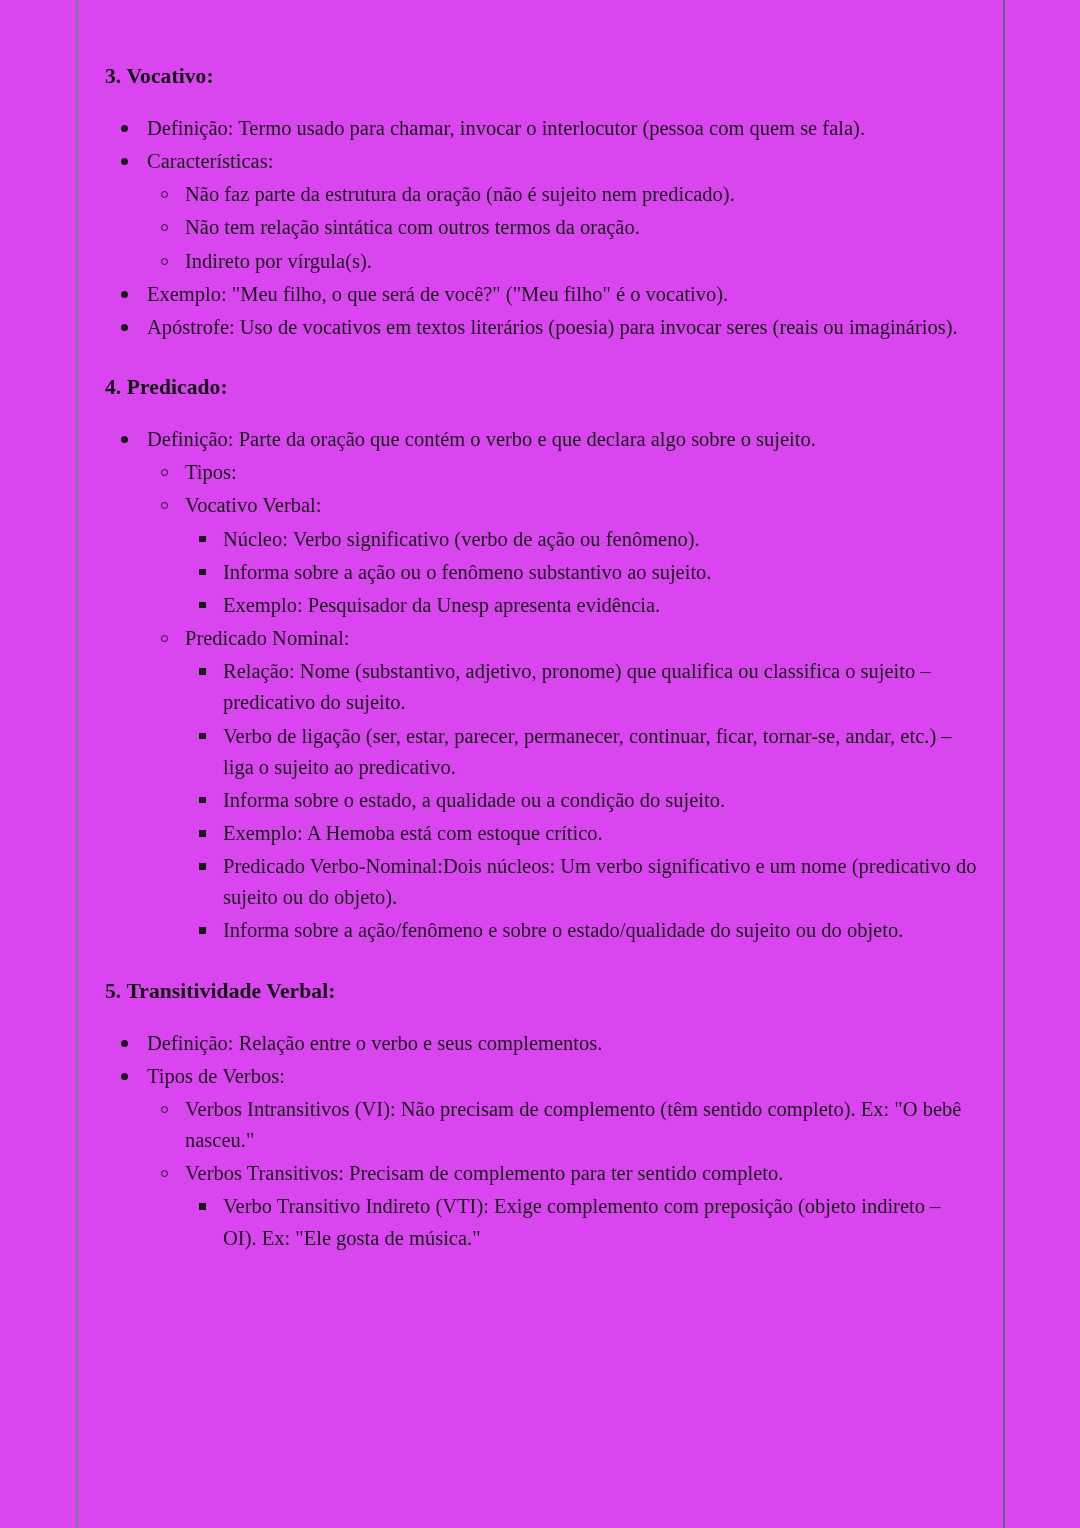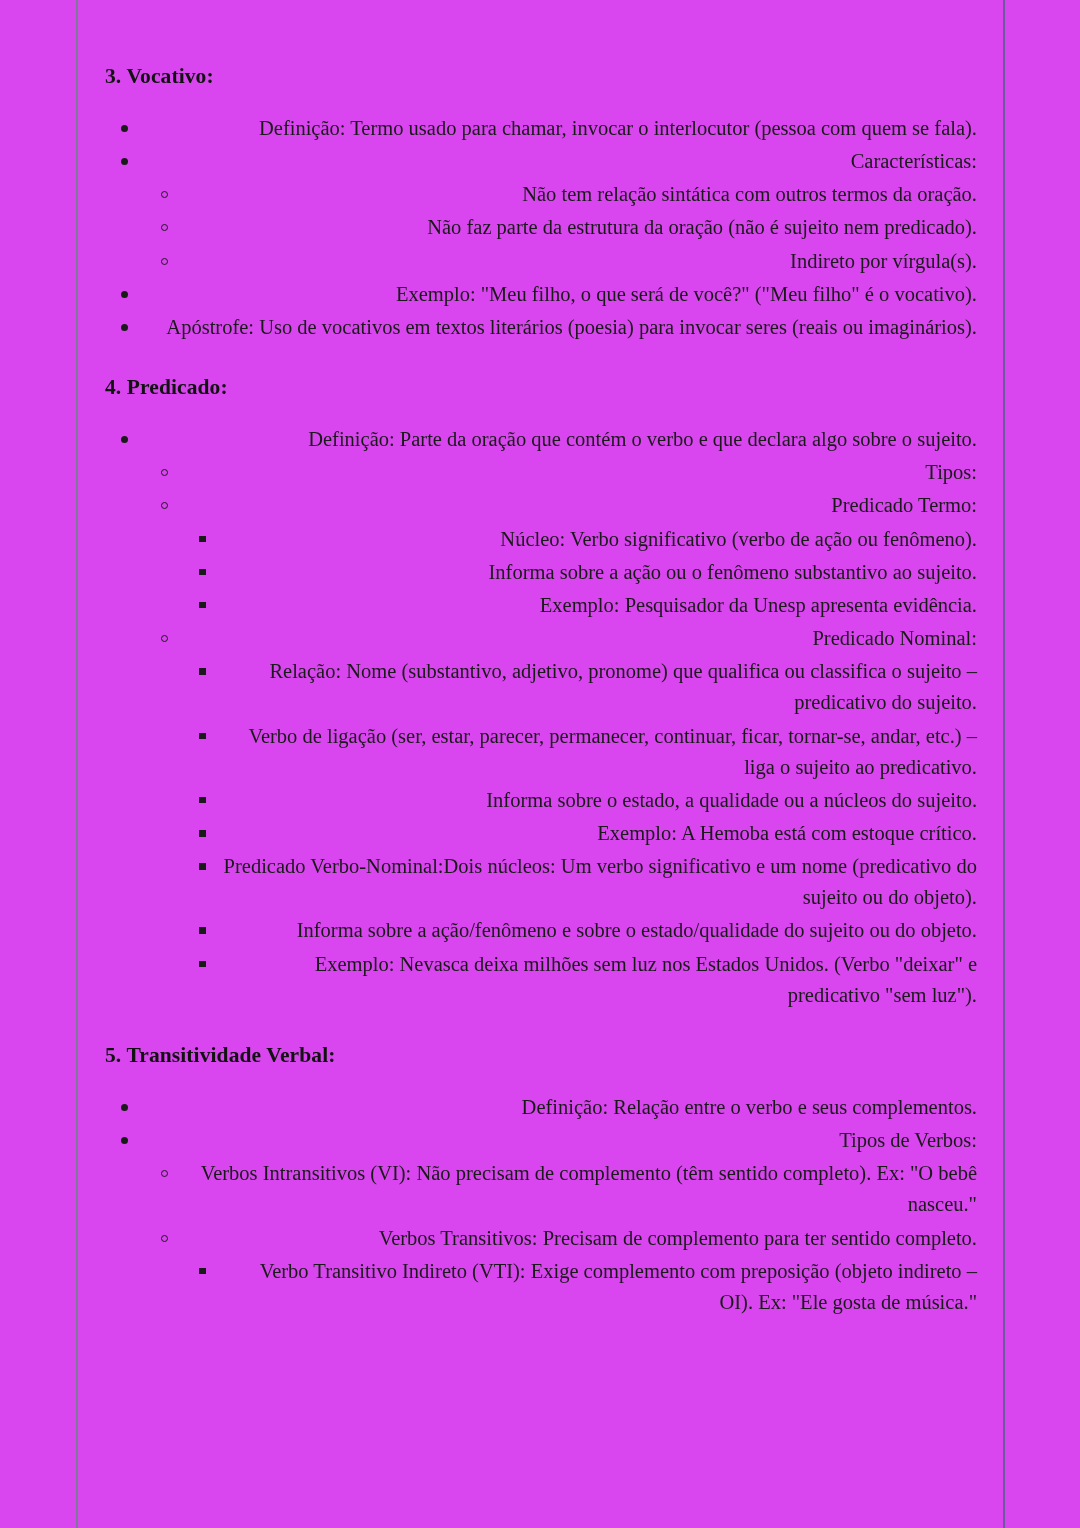--- a/index.html
+++ b/index.html
@@ -66,21 +66,20 @@
     list-style: none;
     margin: 0;
     padding: 0;
   }
 
   li {
     position: relative;
     font-size: 20.5px;
     line-height: 1.52;
     color: #1a1a1a;
-    text-align: right;
   }
 
   
   ul.lvl1 > li {
     padding-left: 42px;
     margin-bottom: 2px;
   }
   ul.lvl1 > li > .marker {
     position: absolute;
     left: 16px;
@@ -150,25 +149,25 @@
           <li>
             <span class="marker"></span>
             <span class="li-text">Definição: Termo usado para chamar, invocar o interlocutor (pessoa com quem se fala).</span>
           </li>
           <li>
             <span class="marker"></span>
             <span class="li-text">Características:</span>
             <ul class="lvl2">
               <li>
                 <span class="marker"></span>
+                <span class="li-text">Não faz parte da estrutura da oração (não é sujeito nem predicado).</span>
+              </li>
+              <li>
+                <span class="marker"></span>
                 <span class="li-text">Não tem relação sintática com outros termos da oração.</span>
-              </li>
-              <li>
-                <span class="marker"></span>
-                <span class="li-text">Não faz parte da estrutura da oração (não é sujeito nem predicado).</span>
               </li>
               <li>
                 <span class="marker"></span>
                 <span class="li-text">Indireto por vírgula(s).</span>
               </li>
             </ul>
           </li>
           <li>
             <span class="marker"></span>
             <span class="li-text">Exemplo: "Meu filho, o que será de você?" ("Meu filho" é o vocativo).</span>
@@ -185,21 +184,21 @@
           <li>
             <span class="marker"></span>
             <span class="li-text">Definição: Parte da oração que contém o verbo e que declara algo sobre o sujeito.</span>
             <ul class="lvl2">
               <li>
                 <span class="marker"></span>
                 <span class="li-text">Tipos:</span>
               </li>
               <li>
                 <span class="marker"></span>
-                <span class="li-text">Predicado Termo:</span>
+                <span class="li-text">Vocativo Verbal:</span>
                 <ul class="lvl3">
                   <li>
                     <span class="marker"></span>
                     <span class="li-text">Núcleo: Verbo significativo (verbo de ação ou fenômeno).</span>
                   </li>
                   <li>
                     <span class="marker"></span>
                     <span class="li-text">Informa sobre a ação ou o fenômeno substantivo ao sujeito.</span>
                   </li>
                   <li>
@@ -215,37 +214,33 @@
                   <li>
                     <span class="marker"></span>
                     <span class="li-text">Relação: Nome (substantivo, adjetivo, pronome) que qualifica ou classifica o sujeito – predicativo do sujeito.</span>
                   </li>
                   <li>
                     <span class="marker"></span>
                     <span class="li-text">Verbo de ligação (ser, estar, parecer, permanecer, continuar, ficar, tornar-se, andar, etc.) – liga o sujeito ao predicativo.</span>
                   </li>
                   <li>
                     <span class="marker"></span>
-                    <span class="li-text">Informa sobre o estado, a qualidade ou a núcleos do sujeito.</span>
+                    <span class="li-text">Informa sobre o estado, a qualidade ou a condição do sujeito.</span>
                   </li>
                   <li>
                     <span class="marker"></span>
                     <span class="li-text">Exemplo: A Hemoba está com estoque crítico.</span>
                   </li>
                   <li>
                     <span class="marker"></span>
                     <span class="li-text">Predicado Verbo-Nominal:Dois núcleos: Um verbo significativo e um nome (predicativo do sujeito ou do objeto).</span>
                   </li>
                   <li>
                     <span class="marker"></span>
                     <span class="li-text">Informa sobre a ação/fenômeno e sobre o estado/qualidade do sujeito ou do objeto.</span>
-                  </li>
-                  <li>
-                    <span class="marker"></span>
-                    <span class="li-text">Exemplo: Nevasca deixa milhões sem luz nos Estados Unidos. (Verbo "deixar" e predicativo "sem luz").</span>
                   </li>
                 </ul>
               </li>
             </ul>
           </li>
         </ul>
       </div>
       <div class="section">
         <h2 class="section-heading">5. Transitividade Verbal:</h2>
         <ul class="lvl1">

